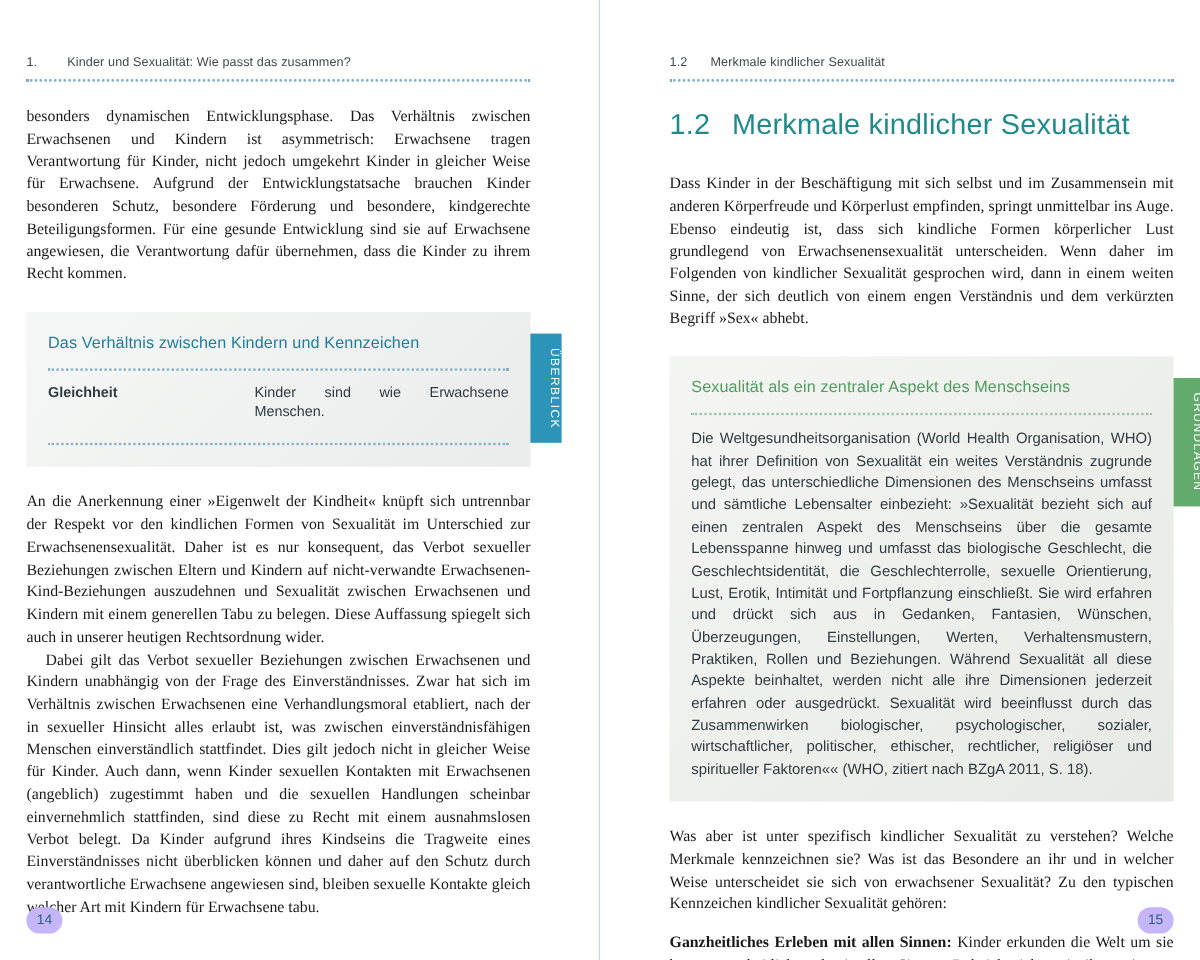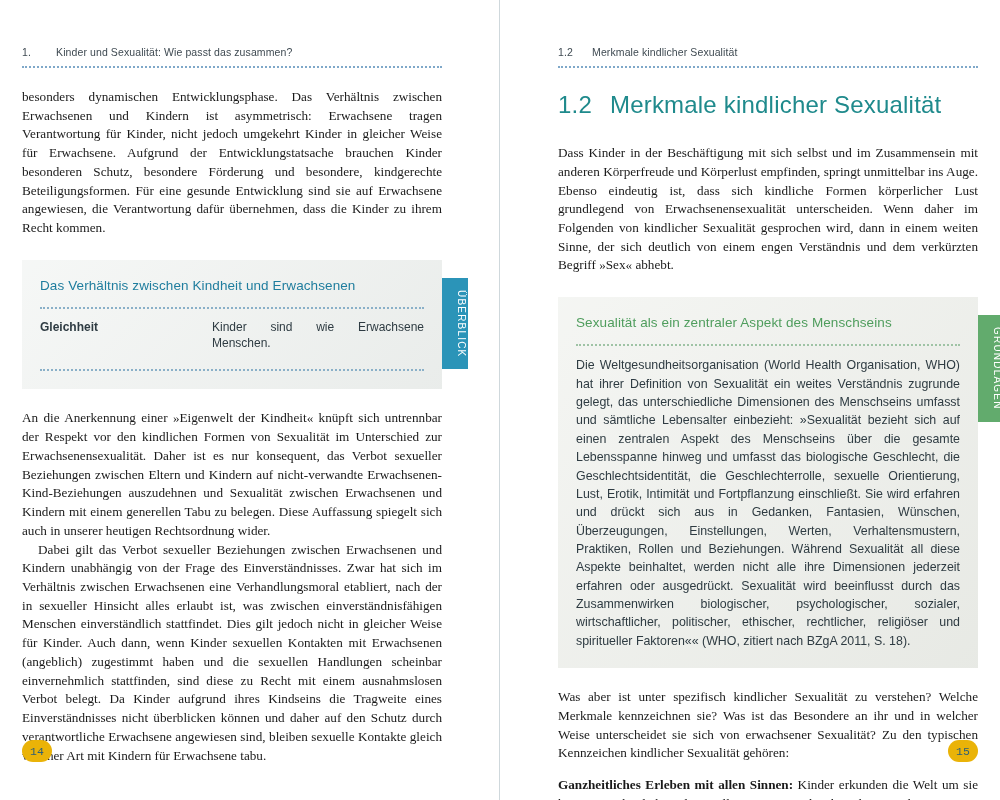--- a/index.html
+++ b/index.html
@@ -156,27 +156,27 @@
     text-align: center;
     writing-mode: vertical-rl;
     text-orientation: mixed;
   }
   .tab-blue  { background: #2b94b8; }
   .tab-green { background: #62ab6d; }
 
   
   .folio {
     position: absolute;
-    bottom: 38px;
+    bottom: 22px;
     width: 30px;
     height: 22px;
     border-radius: 11px;
-    background: #eab308;
+    background: #c4b5fd;
     color: #2e5f77;
-    font-family: Liberation Mono, monospace;
+    font-family: Liberation Sans, sans-serif;
     font-size: 11.5px;
     display: flex;
     align-items: center;
     justify-content: center;
   }
   .folio-left  { left: 22px; }
   .folio-right { right: 22px; }
 </style>
 </head>
 <body>
@@ -192,21 +192,21 @@
       <span class="sep"></span>
       <span>Kinder und Sexualität: Wie passt das zusammen?</span>
     </div>
     <div class="runhead-rule"></div>
 
     <div class="content">
 
       <p>besonders dynamischen Entwicklungsphase. Das Verhältnis zwischen Erwachsenen und Kindern ist asymmetrisch: Erwachsene tragen Verantwortung für Kinder, nicht jedoch umgekehrt Kinder in gleicher Weise für Erwachsene. Aufgrund der Entwicklungstatsache brauchen Kinder besonderen Schutz, besondere Förderung und besondere, kindgerechte Beteiligungsformen. Für eine gesunde Entwicklung sind sie auf Erwachsene angewiesen, die Verantwortung dafür übernehmen, dass die Kinder zu ihrem Recht kommen.</p>
 
       <div class="box box-blue">
-        <div class="box-title">Das Verhältnis zwischen Kindheit und Erwachsenen</div>
+        <div class="box-title">Das Verhältnis zwischen Kindern und Kennzeichen</div>
         <div class="box-title-rule"></div>
         <div class="box-rows">
           <div class="box-row">
             <div class="term">Gleichheit</div>
             <div class="def">Kinder sind wie Erwachsene Menschen.</div>
           </div>
           <div class="box-row">
           </div>
         </div>
         <div class="box-bottom-rule"></div>

